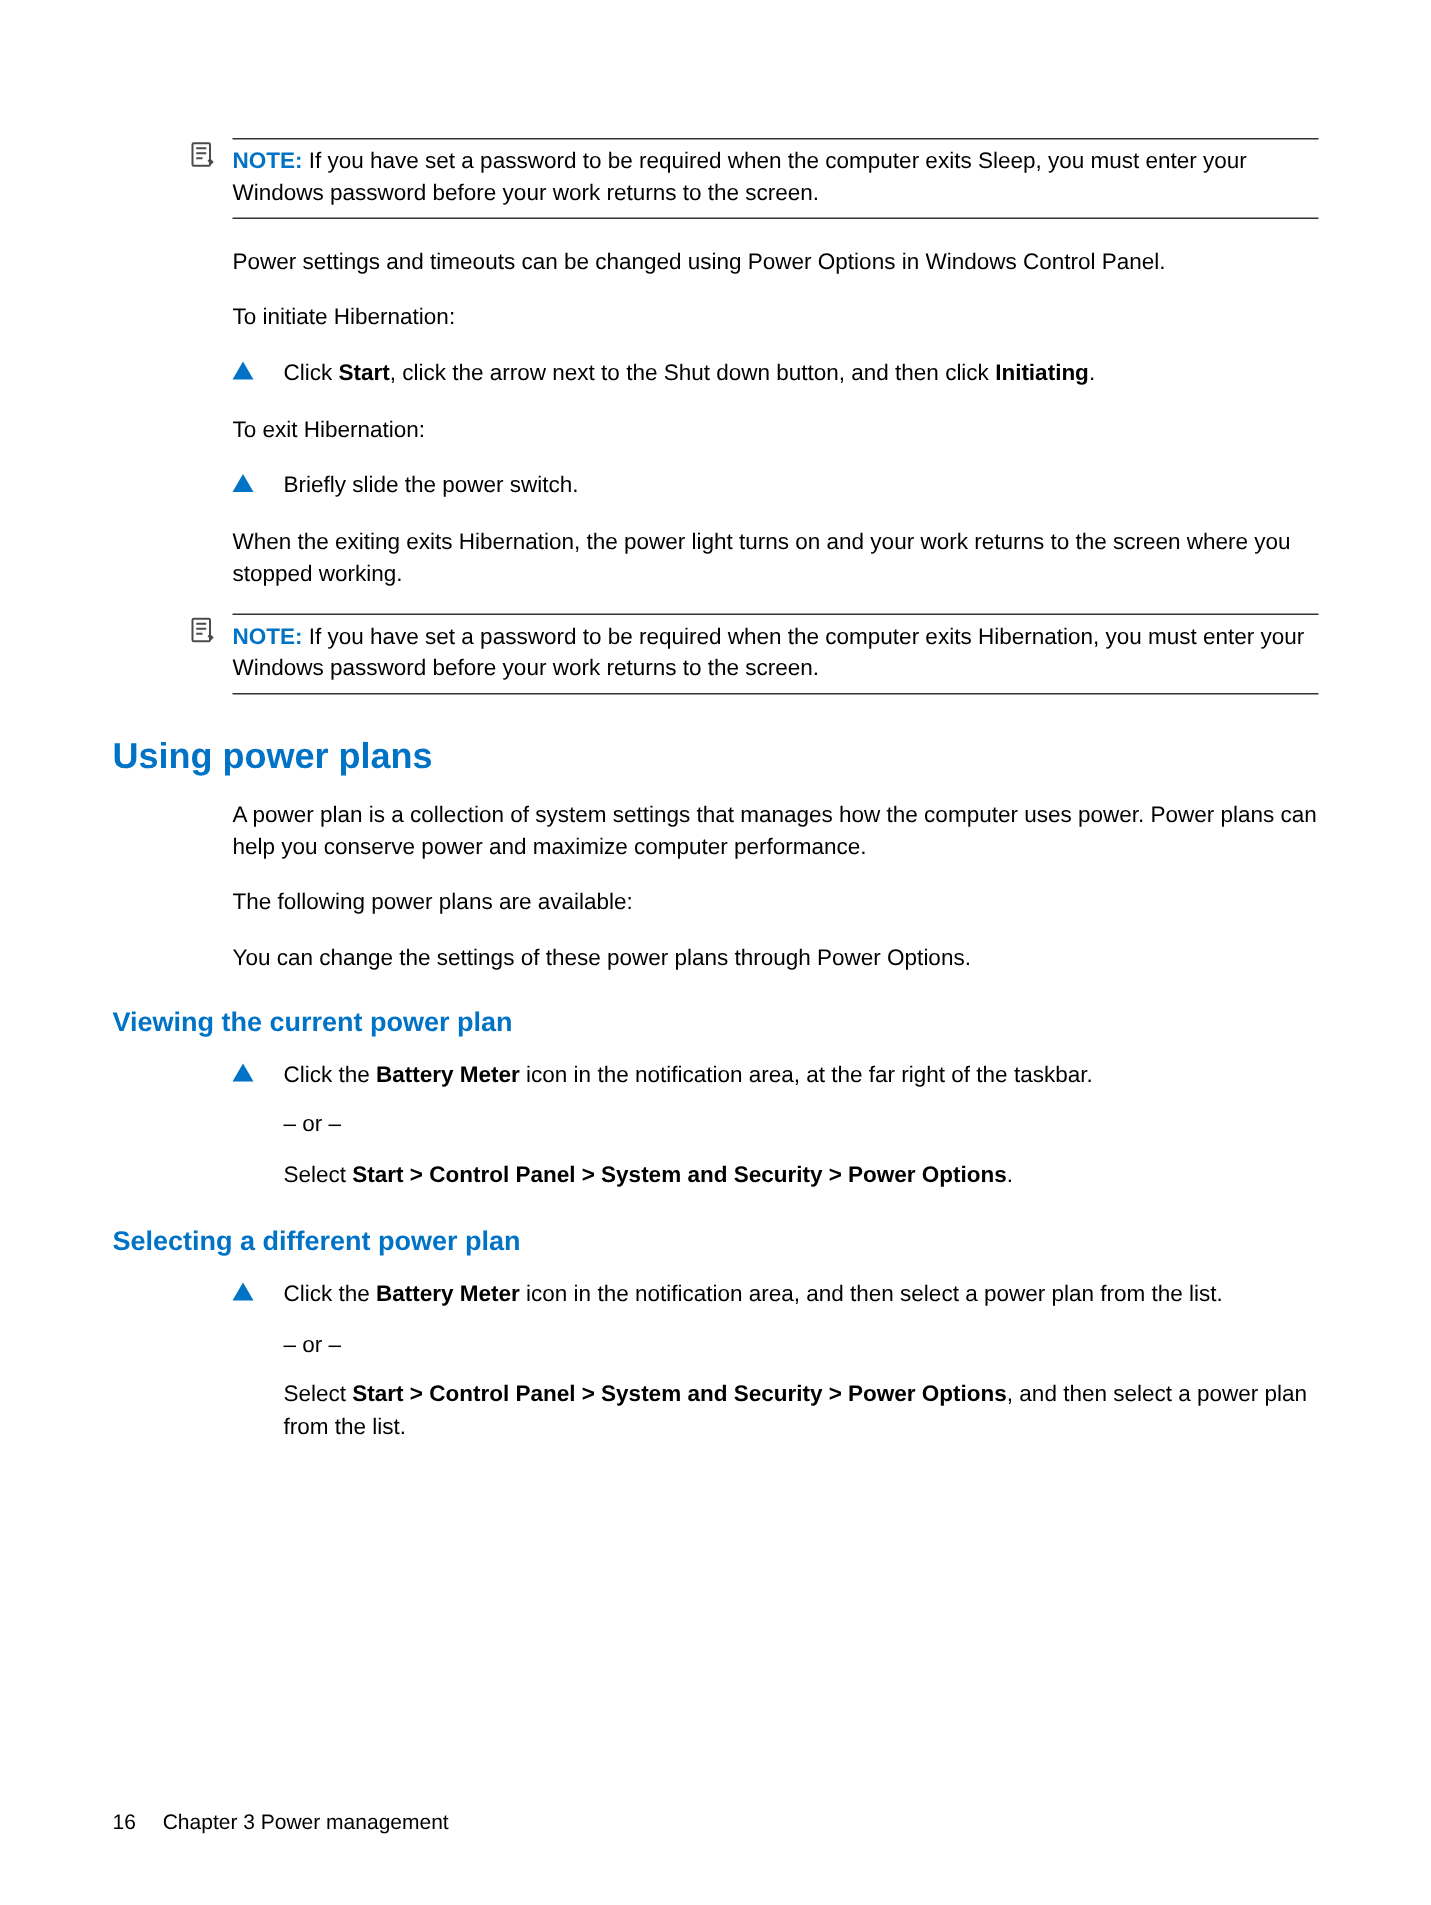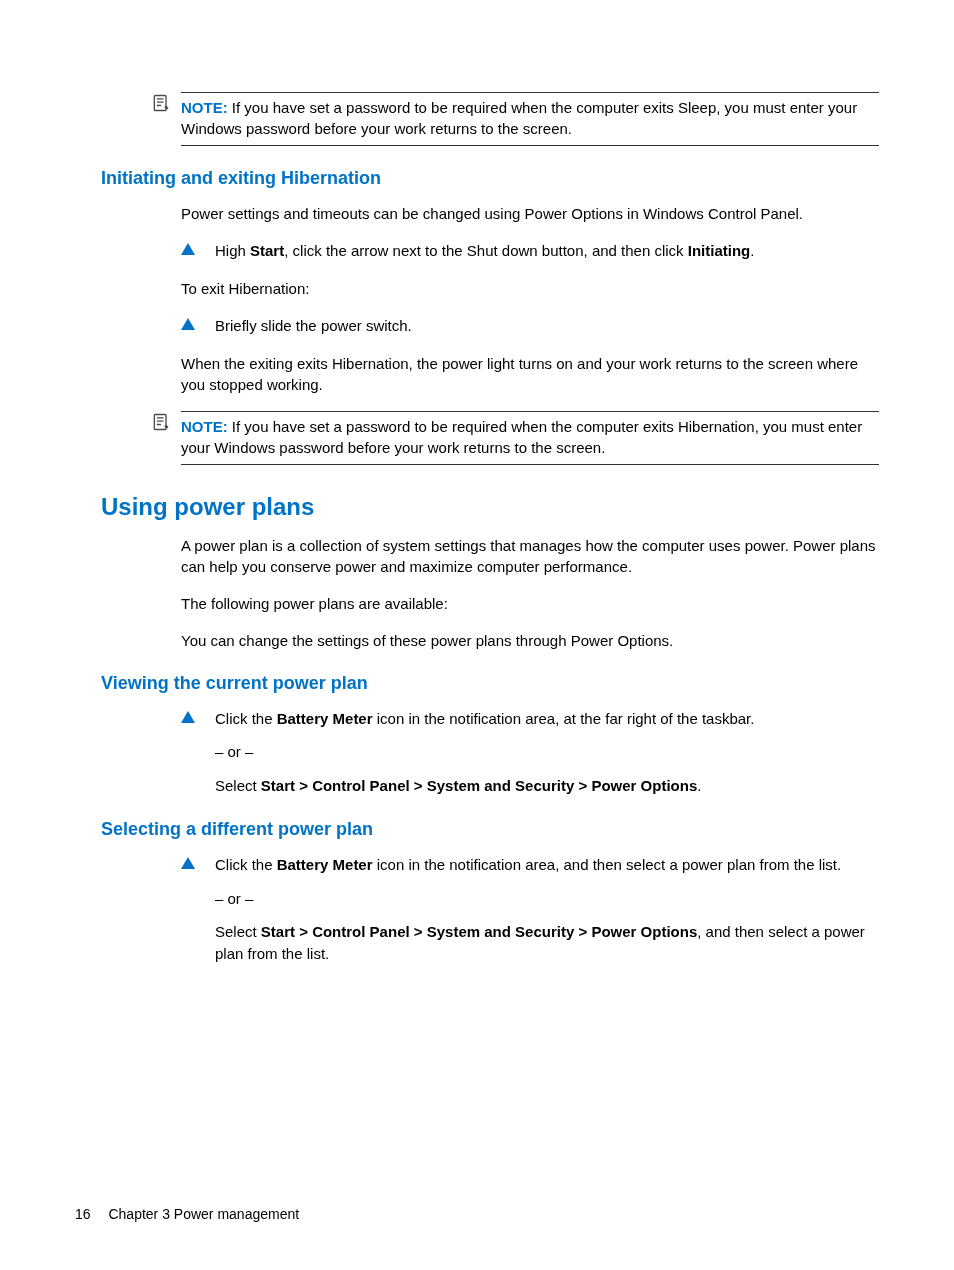--- a/index.html
+++ b/index.html
@@ -7,21 +7,21 @@
     padding: 0;
     font-family: Arial, Helvetica, sans-serif;
     font-size: 15px;
     color: #000;
     background: #fff;
   }
   .page {
     width: 954px;
     min-height: 1270px;
     box-sizing: border-box;
-    padding: 92px 75px 60px 101px;
+    padding: 92px 75px 60px 75px;
     position: relative;
   }
   .note-block {
     display: flex;
     align-items: flex-start;
     margin: 0 0 18px 50px;
   }
   .note-icon {
     flex: 0 0 24px;
     margin-right: 6px;
@@ -109,27 +109,27 @@
         <path d="M7 7h8M7 11h8M7 15h5"></path>
         <path d="M16 17l3 3 2-2-3-3z" fill="currentColor" stroke="none"></path>
       </svg>
     </span>
     <div class="note-body">
       <span class="note-label">NOTE:</span>
       <span>If you have set a password to be required when the computer exits Sleep, you must enter your Windows password before your work returns to the screen.</span>
     </div>
   </div>
 
-  <div class="h3">Initiating and exiting Hibernation</div>
   <p class="para">Power settings and timeouts can be changed using Power Options in Windows Control Panel.</p>
+  <p class="para">To initiate Hibernation:</p>
   <ul class="step-list">
     <li>
       <span class="tri"></span>
       <span>
-        <span>High </span><span class="bold">Start</span><span>, click the arrow next to the Shut down button, and then click </span><span class="bold">Initiating</span><span>.</span>
+        <span>Click </span><span class="bold">Start</span><span>, click the arrow next to the Shut down button, and then click </span><span class="bold">Initiating</span><span>.</span>
       </span>
     </li>
   </ul>
   <p class="para">To exit Hibernation:</p>
   <ul class="step-list">
     <li>
       <span class="tri"></span>
       <span>Briefly slide the power switch.</span>
     </li>
   </ul>

